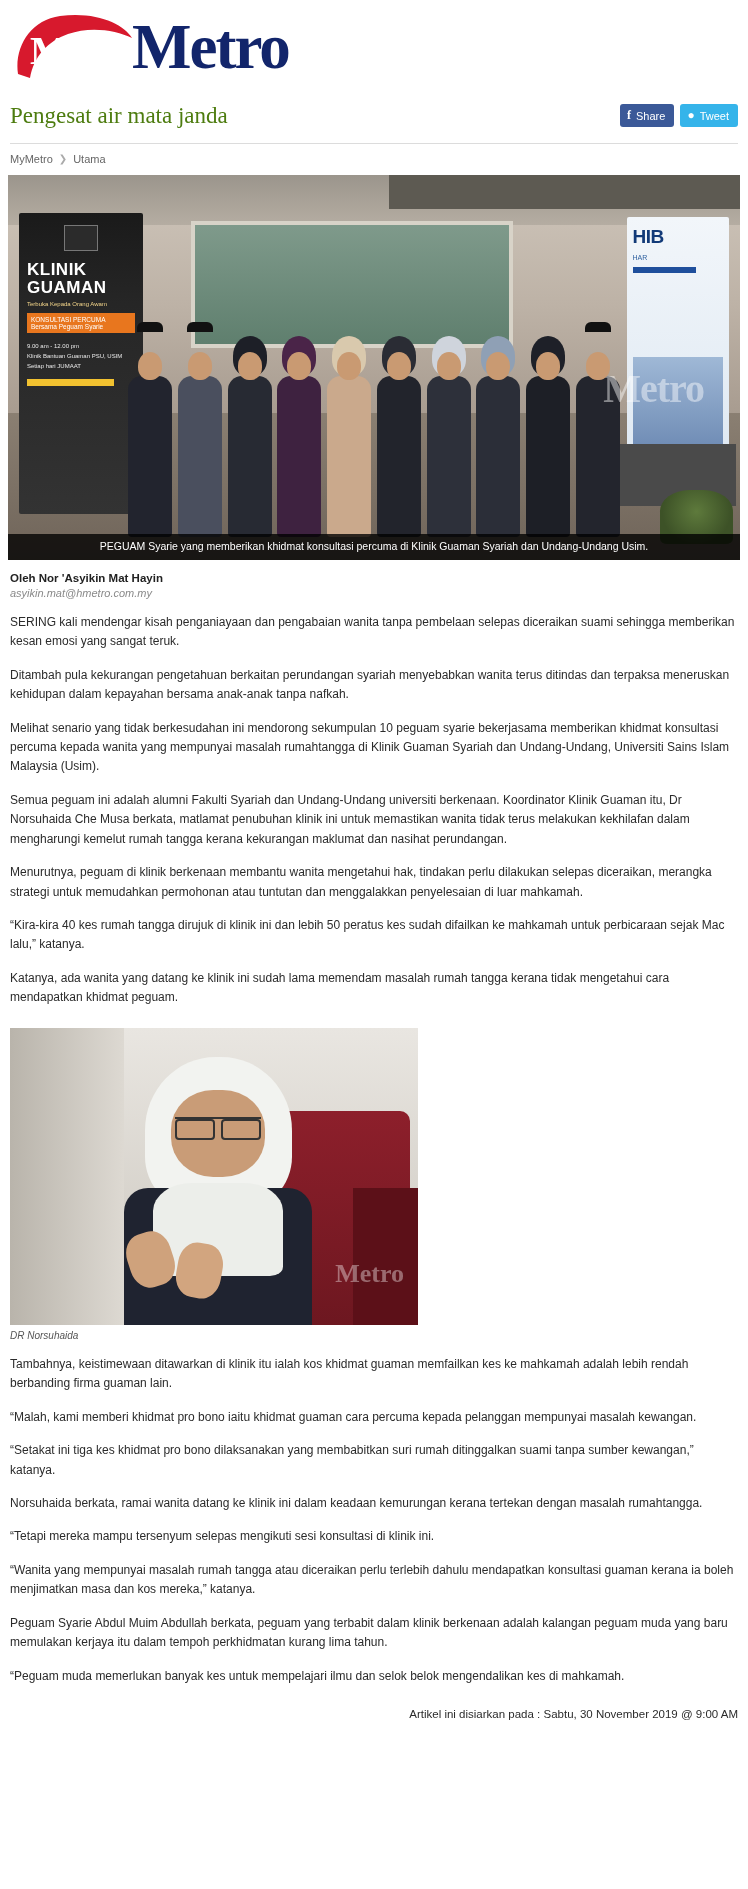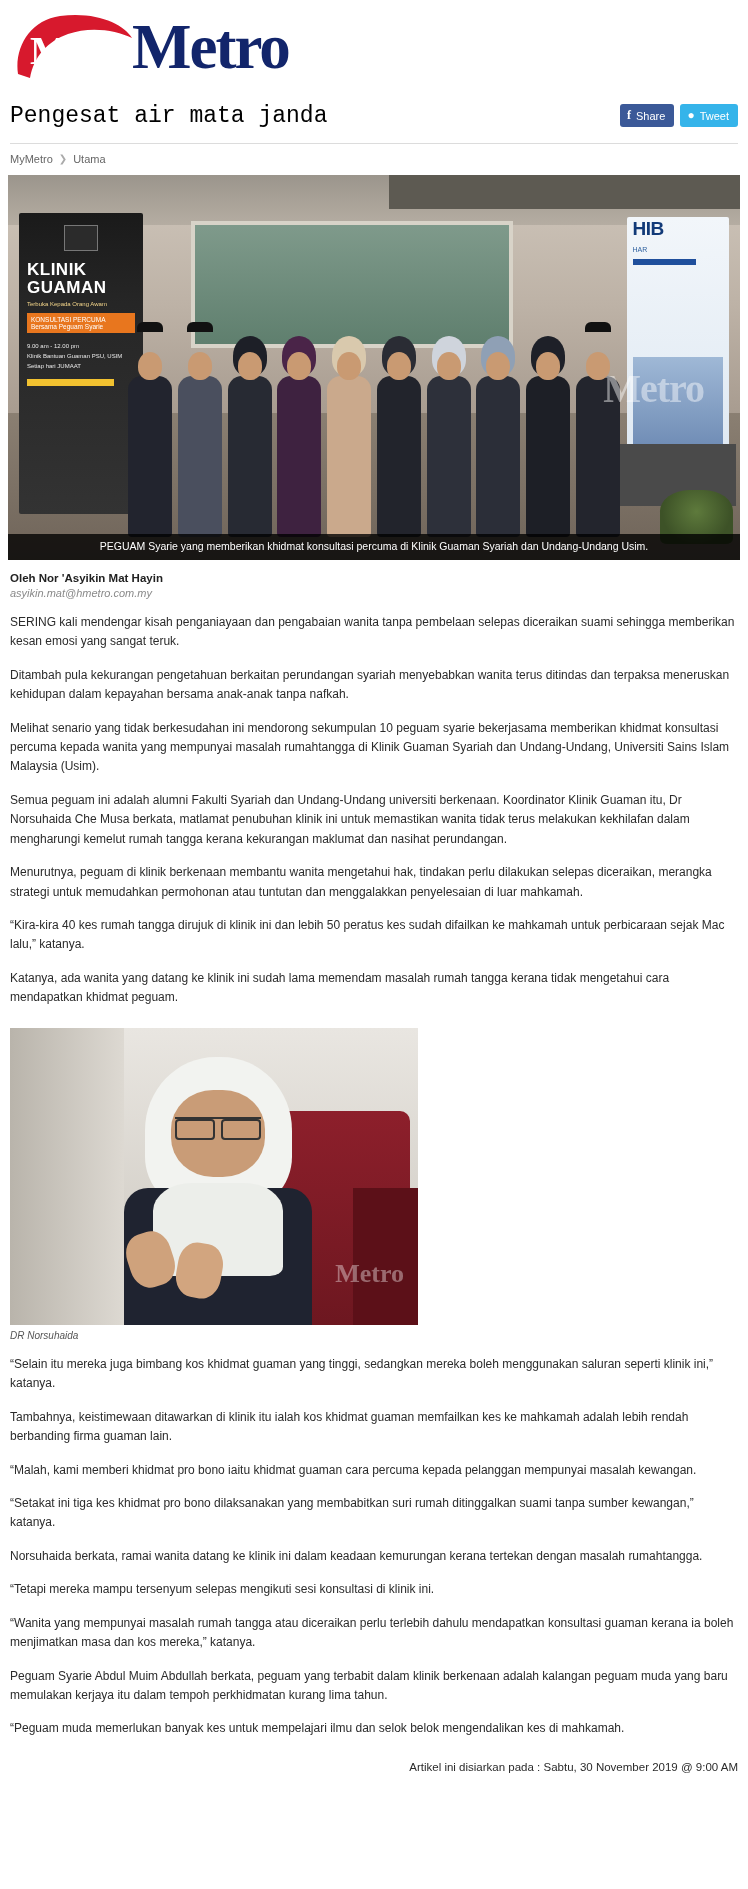--- a/index.html
+++ b/index.html
@@ -48,24 +48,24 @@
   
   .title-row {
     display: flex;
     align-items: flex-start;
     justify-content: space-between;
     padding: 14px 2px 0 2px;
   }
   h1.headline {
     font-size: 23px;
     font-weight: normal;
-    color: #000000;
+    color: #4d7c0f;
     margin: 0;
     line-height: 1.25;
-    font-family: Liberation Mono, monospace;
+    font-family: Liberation Serif, serif;
   }
   .share-buttons {
     display: flex;
     gap: 6px;
     flex: 0 0 auto;
     margin-top: 2px;
   }
   .btn-share, .btn-tweet {
     display: inline-flex;
     align-items: center;
@@ -146,21 +146,21 @@
   .bl-title { font-size: 17px; font-weight: bold; color: #ffffff; line-height: 1.05; letter-spacing: .5px;}
   .bl-title span { display:block; }
   .bl-sub { font-size: 6px; color: #f3d58a; margin-top: 4px; }
   .bl-orange { background: #e8761e; color:#fff; font-size:6.5px; padding:3px 4px; margin-top:6px; }
   .bl-lines { margin-top: 8px; font-size: 6px; line-height: 1.7; color:#e8e8e8;}
   .bl-yellowbar { background:#f2c230; height:7px; width:80%; margin-top:7px;}
   .banner-right {
     position: absolute; right: 1.5%; top: 11%; width: 14%; height: 62%;
     background: linear-gradient(180deg,#f2f6fa 0%, #dfe9f3 100%);
     border-radius: 2px;
-    padding: 2px 6px;
+    padding: 10px 6px;
     color: #123a78;
   }
   .br-title { font-size: 19px; font-weight: bold; line-height: 1; letter-spacing: -.5px; }
   .br-sub { font-size: 7px; margin-top: 8px; color:#2d5f9e; }
   .br-bar { height: 6px; background:#1f4f9c; width: 70%; margin-top: 6px; }
   .br-img { position:absolute; bottom: 8px; left:6px; right:6px; height: 38%; background: linear-gradient(180deg,#9fb8d6,#6f8cb5); }
   .table-right {
     position:absolute; right: 0.5%; bottom: 14%; width: 20%; height: 16%;
     background: #4a4a4a;
   }
@@ -431,21 +431,20 @@
         <div class="pt-scarfdrape"></div>
         <div class="pt-hand1"></div>
         <div class="pt-hand2"></div>
       </div>
       <div class="pt-watermark">Metro</div>
     </div>
     <div class="portrait-caption">DR Norsuhaida</div>
   </div>
 
   <div class="article">
-    <p>“Selain itu mereka juga bimbang kos khidmat guaman yang tinggi, sedangkan mereka boleh menggunakan saluran seperti klinik ini,” katanya.</p>
     <p>Tambahnya, keistimewaan ditawarkan di klinik itu ialah kos khidmat guaman memfailkan kes ke mahkamah adalah lebih rendah berbanding firma guaman lain.</p>
     <p>“Malah, kami memberi khidmat pro bono iaitu khidmat guaman cara percuma kepada pelanggan mempunyai masalah kewangan.</p>
     <p>“Setakat ini tiga kes khidmat pro bono dilaksanakan yang membabitkan suri rumah ditinggalkan suami tanpa sumber kewangan,” katanya.</p>
     <p>Norsuhaida berkata, ramai wanita datang ke klinik ini dalam keadaan kemurungan kerana tertekan dengan masalah rumahtangga.</p>
     <p>“Tetapi mereka mampu tersenyum selepas mengikuti sesi konsultasi di klinik ini.</p>
     <p>“Wanita yang mempunyai masalah rumah tangga atau diceraikan perlu terlebih dahulu mendapatkan konsultasi guaman kerana ia boleh menjimatkan masa dan kos mereka,” katanya.</p>
     <p>Peguam Syarie Abdul Muim Abdullah berkata, peguam yang terbabit dalam klinik berkenaan adalah kalangan peguam muda yang baru memulakan kerjaya itu dalam tempoh perkhidmatan kurang lima tahun.</p>
     <p>“Peguam muda memerlukan banyak kes untuk mempelajari ilmu dan selok belok mengendalikan kes di mahkamah.</p>
   </div>
 

